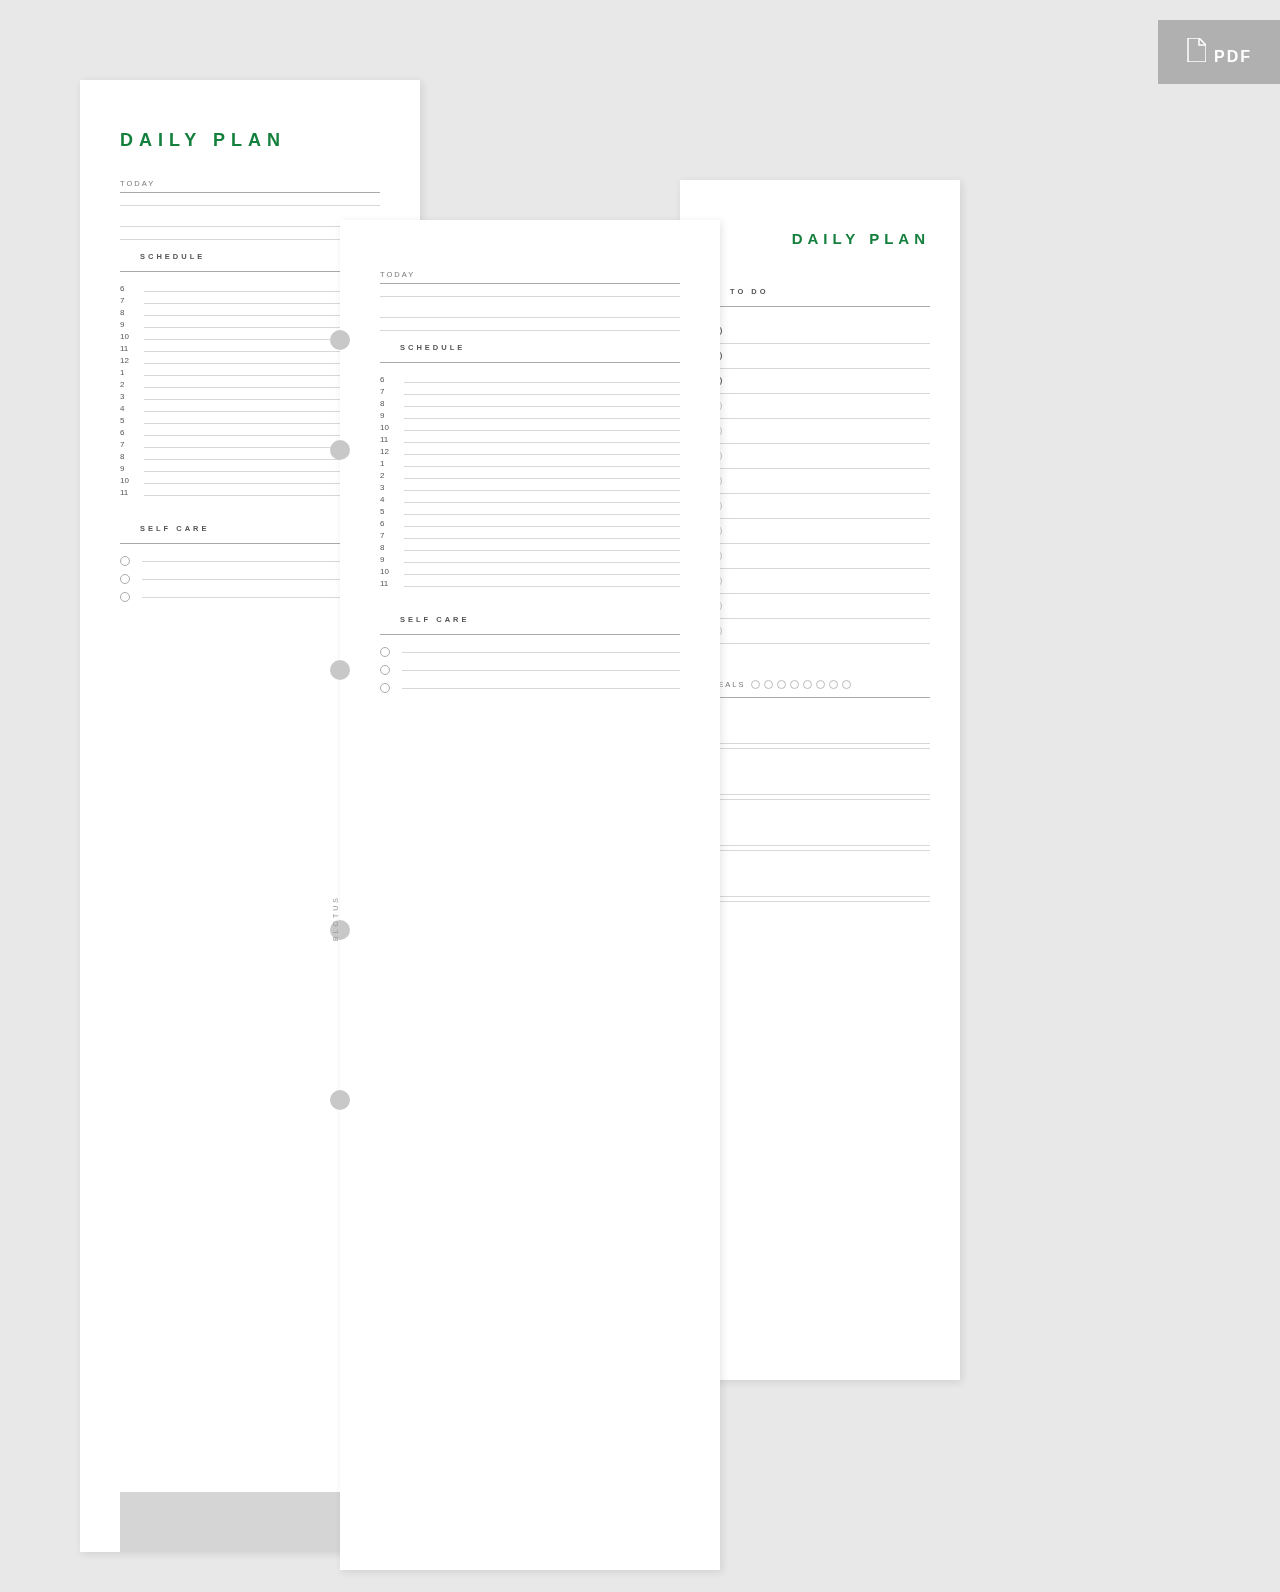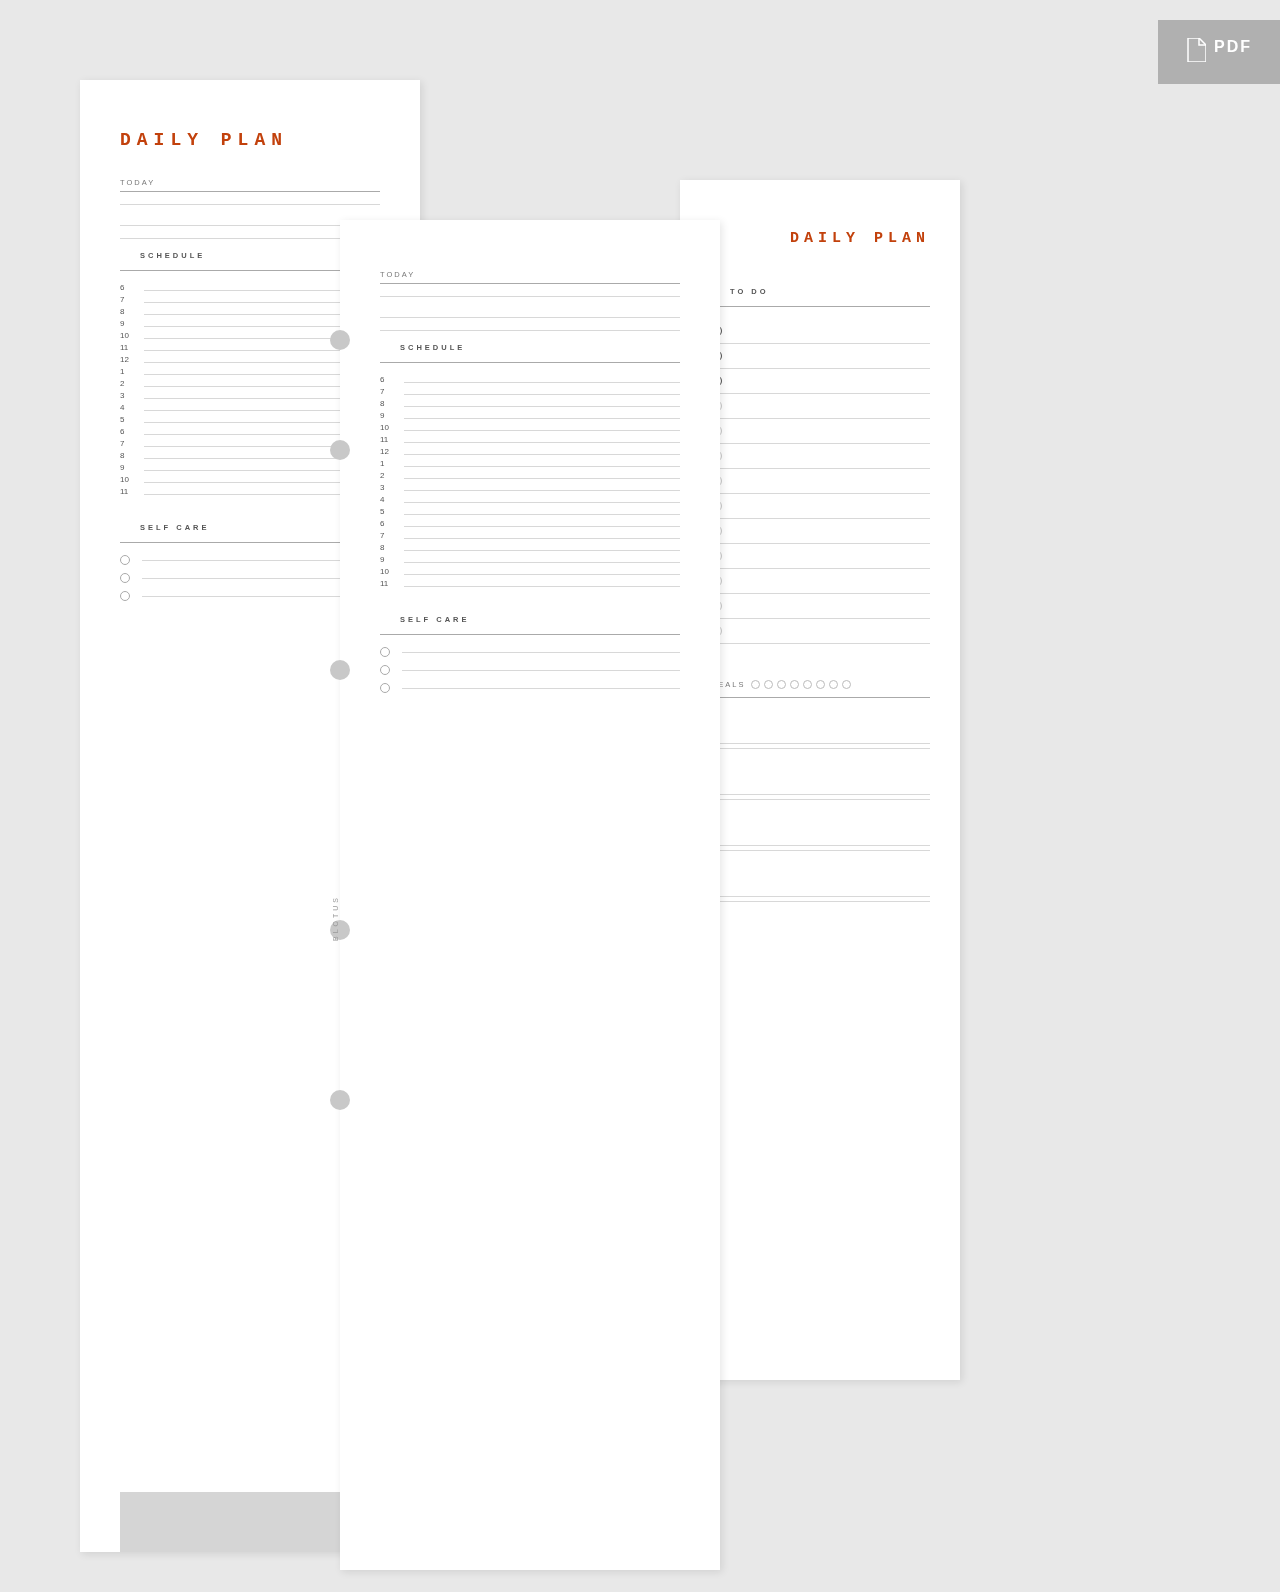--- a/index.html
+++ b/index.html
@@ -12,21 +12,21 @@
     }
 
     
     .pdf-btn {
       position: absolute;
       top: 20px;
       right: 0;
       background: #b0b0b0;
       color: white;
       display: flex;
-      align-items: flex-start;
+      align-items: flex-end;
       gap: 8px;
       padding: 18px 28px;
       font-size: 16px;
       font-weight: 600;
       letter-spacing: 2px;
       cursor: pointer;
       z-index: 10;
     }
 
     
@@ -98,24 +98,23 @@
       height: 20px;
       background: #c8c8c8;
       border-radius: 50%;
     }
 
     
     .page-title {
       font-size: 18px;
       font-weight: 700;
       letter-spacing: 6px;
-      color: #c2410c;
+      color: #15803d;
       margin-bottom: 28px;
       text-transform: uppercase;
-      font-family: Liberation Mono, monospace;
     }
 
     .section-label {
       font-size: 7.5px;
       font-weight: 700;
       letter-spacing: 3px;
       color: #555;
       text-transform: uppercase;
       margin-bottom: 10px;
       padding-left: 20px;

